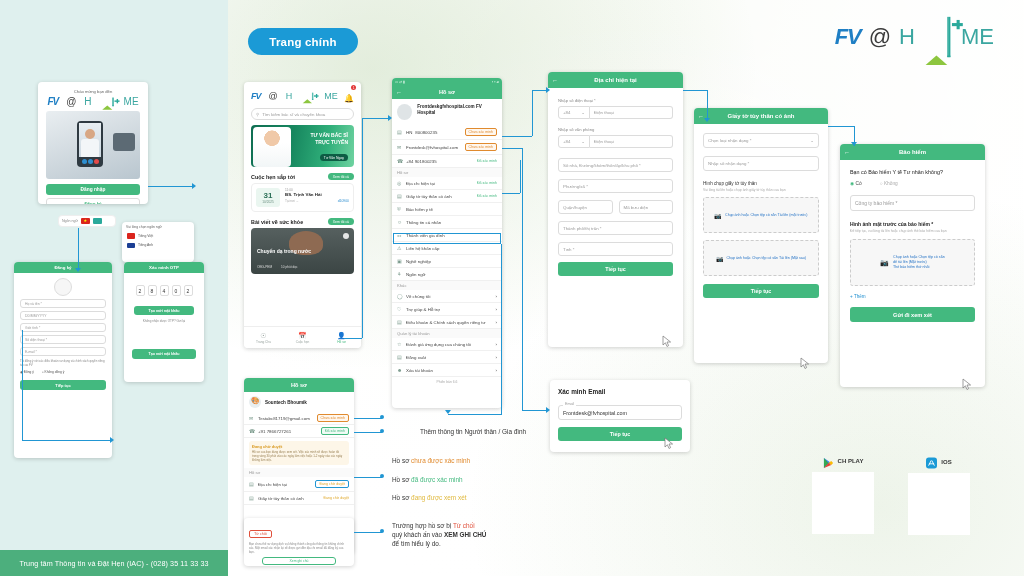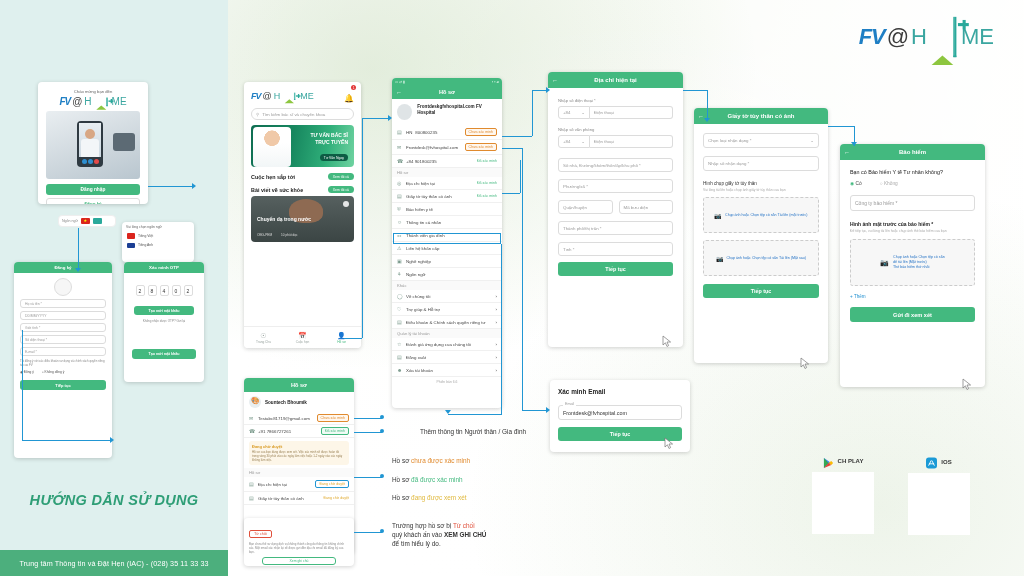--- a/index.html
+++ b/index.html
@@ -44,21 +44,21 @@
   
   .pill {
     position:absolute; border-radius:18px; background:#1b9ad6; color:#fff;
     display:flex; align-items:center; justify-content:center;
     font-size:11.5px; font-weight:bold; letter-spacing:.2px;
   }
   #pill-login { left:35px; top:28px; width:160px; height:27px; }
   #pill-home  { left:248px; top:28px; width:110px; height:27px; }
 
   
-  .brand { display:flex; align-items:flex-end; gap:2px; white-space:nowrap; }
+  .brand { display:flex; align-items:flex-end; gap:8px; white-space:nowrap; }
   .brand .fv {
     color:#1f7fc4; font-weight:bold; font-style:italic; letter-spacing:-1px;
   }
   .brand .at { color:#3b3b3b; }
   .brand .h { color:#3aa6a0; font-weight:500; }
   .brand .me { color:#3aa6a0; font-weight:500; }
   .house {
     display:inline-block; position:relative; vertical-align:middle;
   }
   .house .roof {
@@ -149,20 +149,21 @@
   .appl-ic { display:inline-block;width:11px;height:13px;vertical-align:middle;}
 </style>
 </head>
 <body>
 
 <div class="stage">
 
   <div class="left-panel"></div>
   <div class="bg-photo"></div>
 
+  <div class="pill" id="pill-home">Trang chính</div>
 
   <div class="brand" id="main-logo">
     <span class="fv">FV</span>
     <span class="at">@</span>
     <span class="h">H</span>
     <span class="house">
       <span class="roof"></span><span class="body"></span>
     </span>
     <span class="me">ME</span>
   </div>
@@ -274,20 +275,34 @@
       <div style="position:absolute;left:2px;bottom:0;width:38px;height:40px;background:radial-gradient(circle at 50% 28%, #f0c9a8 0 22%, rgba(0,0,0,0) 23%), linear-gradient(#ffffff 40%, #f2f6f7 100%);border-radius:4px;"></div>
       <div style="position:absolute;right:6px;top:7px;text-align:right;color:#fff;font-size:5px;font-weight:bold;line-height:7px;">
         <div>TƯ VẤN BÁC SĨ</div>
         <div>TRỰC TUYẾN</div>
       </div>
       <div style="position:absolute;right:6px;bottom:6px;background:#0d5c44;color:#fff;font-size:3.4px;padding:1.5px 4px;border-radius:6px;">Tư Vấn Ngay</div>
     </div>
     <div style="display:flex;align-items:center;justify-content:space-between;margin:6px 7px 3px;">
       <span style="font-size:5.4px;font-weight:bold;color:#222;">Cuộc hẹn sắp tới</span>
       <span style="background:#43b97f;color:#fff;font-size:3.4px;border-radius:6px;padding:1.5px 5px;">Xem tất cả</span>
+    </div>
+    <div style="margin:0 7px;border:1px solid #eee;border-radius:4px;display:flex;padding:4px;gap:5px;">
+      <div style="background:#eaf6f0;border-radius:3px;width:24px;text-align:center;padding:3px 0;">
+        <div style="font-size:8px;font-weight:bold;color:#2b6f56;">31</div>
+        <div style="font-size:3.2px;color:#6b8f80;">10/2025</div>
+      </div>
+      <div style="flex:1;">
+        <div style="font-size:3.2px;color:#999;">11:00</div>
+        <div style="font-size:4.4px;font-weight:bold;color:#222;">BS. Trịnh Văn Hải</div>
+        <div style="display:flex;justify-content:space-between;margin-top:2px;">
+          <span style="font-size:3.2px;color:#aaa;">Tại nơi ...</span>
+          <span style="font-size:3.4px;color:#2f8fd0;">đ10900</span>
+        </div>
+      </div>
     </div>
     <div style="display:flex;align-items:center;justify-content:space-between;margin:6px 7px 3px;">
       <span style="font-size:5.4px;font-weight:bold;color:#222;">Bài viết về sức khỏe</span>
       <span style="background:#43b97f;color:#fff;font-size:3.4px;border-radius:6px;padding:1.5px 5px;">Xem tất cả</span>
     </div>
     <div style="margin:0 7px;height:46px;border-radius:4px;background:linear-gradient(#56605f,#3b4544);position:relative;overflow:hidden;">
       <div style="position:absolute;left:38px;top:3px;width:34px;height:24px;border-radius:50% 50% 40% 40%;background:#8e6a52;"></div>
       <div style="position:absolute;left:6px;top:20px;font-size:5px;color:#fff;font-weight:bold;">Chuyển dạ trong nước</div>
       <div style="position:absolute;left:6px;bottom:5px;font-size:3.2px;color:#dcdcdc;">OBG-PEM</div>
       <div style="position:absolute;left:30px;bottom:5px;font-size:3.2px;color:#dcdcdc;">10 phút đọc</div>
@@ -666,17 +681,16 @@
             <rect x="0" y="0.5" width="12" height="12" rx="3" fill="#1b9ad6"></rect>
             <path d="M3 9 L5.4 4.2 M6.6 4.2 L9 9 M3.6 7.4 H8.4" stroke="#fff" stroke-width="1" fill="none" stroke-linecap="round"></path>
           </svg>
       </span>
       <span class="nm" style="margin:0;">IOS</span>
     </div>
     <div class="qr" style="margin-top:5px;background-image:repeating-linear-gradient(90deg,#000 0 3px,#fff 3px 6px),repeating-linear-gradient(0deg,#000 0 3px,transparent 3px 6px);background-blend-mode:screen;"></div>
   </div>
 
   <div class="guide-title">
-    <div>HƯỚNG DẪN SỬ DỤNG</div>
   </div>
   <div class="left-footer">Trung tâm Thông tin và Đặt Hẹn (IAC) - (028) 35 11 33 33</div>
 
 </div>
 
 </body></html>

